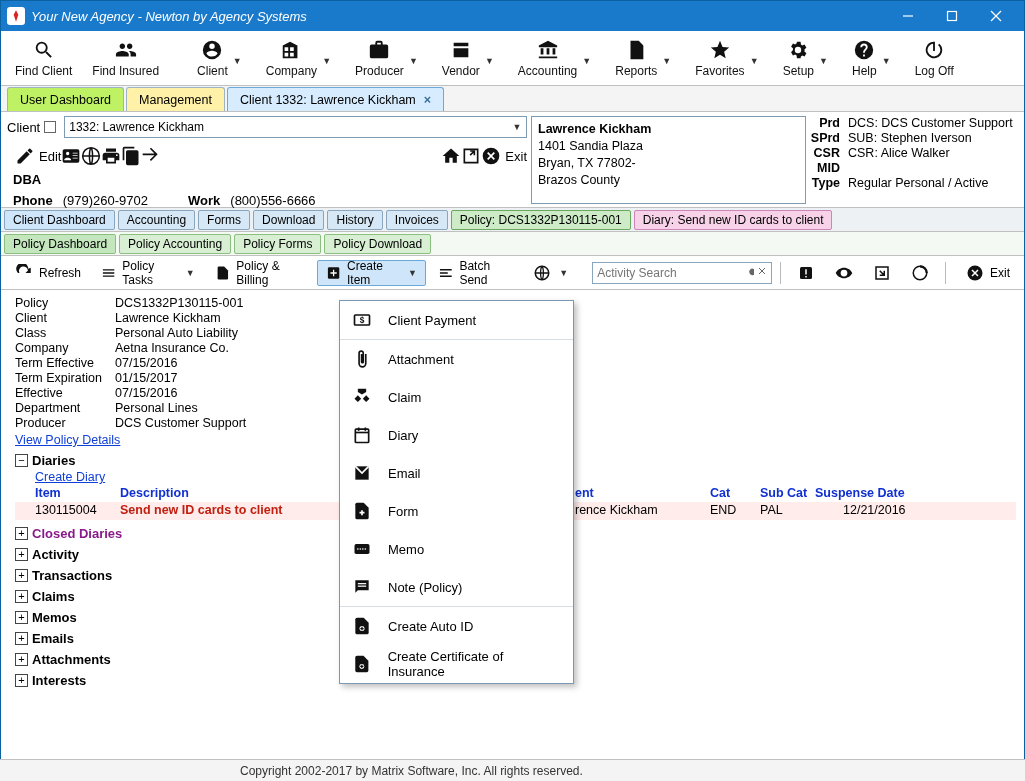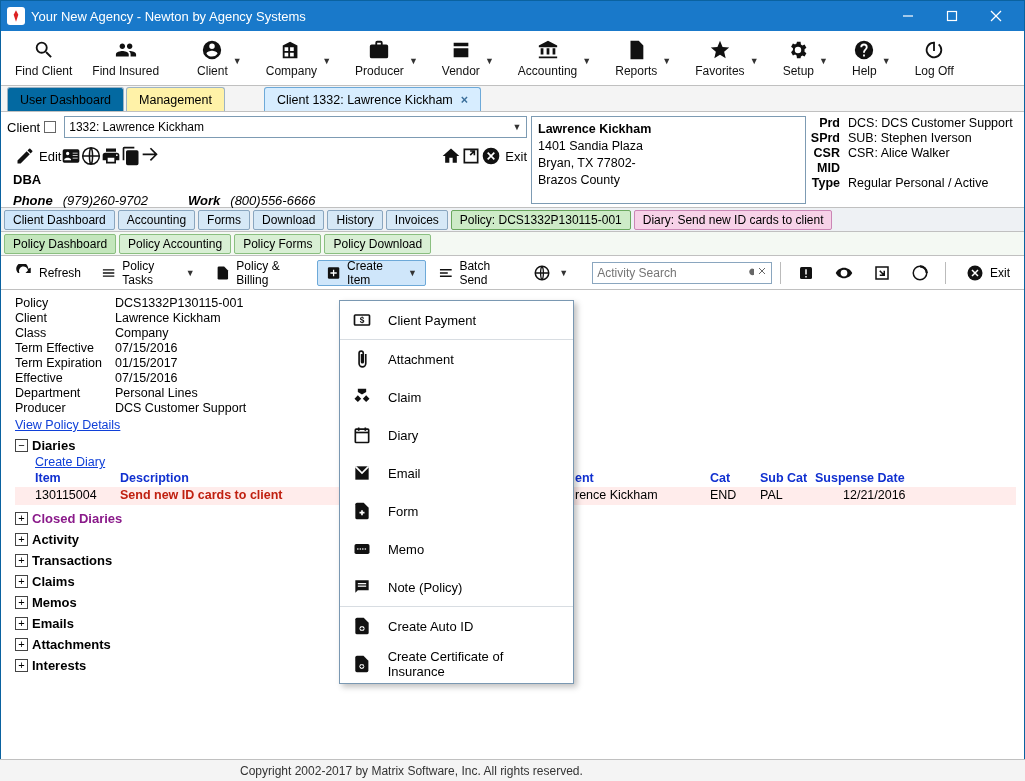--- a/index.html
+++ b/index.html
@@ -15,37 +15,37 @@
   .maintb{height:55px;background:#fff;border-bottom:1px solid #c0c0c0;display:flex;align-items:stretch; padding:2px 4px;}
   .mtb-item{display:flex;flex-direction:column;align-items:center;justify-content:center;padding:0 10px;position:relative;}
   .mtb-item.gap{margin-left:18px;}
   .mtb-item .ico{height:24px;display:flex;align-items:center;justify-content:center;}
   .mtb-item .ico svg{width:22px;height:22px;fill:#111;}
   .mtb-item .lbl{font-size:12px;color:#111;margin-top:2px;}
   .mtb-item .caret{position:absolute;right:-4px;top:50%;transform:translateY(-20%);font-size:9px;color:#333;}
   
   .tabstrip{height:26px;background:#f4f4f4;border-bottom:1px solid #c0c0c0;display:flex;align-items:flex-end;padding-left:6px;}
   .tab{height:24px;display:flex;align-items:center;padding:0 12px;border:1px solid #9cb3c5;border-bottom:none;margin-right:2px;border-radius:3px 3px 0 0;font-size:12.5px;}
-  .tab.orange{background:#0369a1;}
+  .tab.orange{background:#bef264;}
   .tab.yellow{background:#fff2a8;}
-  .tab.blue{background:#d7edff;border-color:#6da9d8;margin-left:37px;}
+  .tab.blue{background:#d7edff;border-color:#6da9d8;}
   .tab .x{margin-left:8px;color:#3a6e9a;font-weight:bold;}
   
   .clienthdr{height:96px;border-bottom:1px solid #c0c0c0;display:flex;position:relative;padding:4px 6px 0 6px;}
   .clienthdr .left{width:520px;}
   .clienthdr .combo-row{display:flex;align-items:center;}
   .clienthdr .combo-row .cl-lbl{font-size:13px;margin-right:4px;}
   .clienthdr .combo-row .chk{width:12px;height:12px;border:1px solid #666;margin-right:8px;}
   .clienthdr .combo{flex:1;height:22px;border:1px solid #7d9bb3;background:#fff;display:flex;align-items:center;padding:0 4px;padding-right:18px;position:relative;}
   .clienthdr .combo .dd{position:absolute;right:2px;top:2px;bottom:2px;width:14px;display:flex;align-items:center;justify-content:center;color:#333;font-size:9px;}
   .clienthdr .iconrow{display:flex;align-items:center;margin-top:8px;padding-left:8px;text-align:center;}
   .clienthdr .iconrow .ibtn{display:flex;align-items:center;gap:4px;}
   .clienthdr .iconrow svg{width:20px;height:20px;fill:#111;}
   .clienthdr .iconrow .rspace{flex:1;}
-  .clienthdr .phonerow{margin-top:6px;display:flex;gap:20px;padding-left:6px;font-size:13px;font-style:italic;}
+  .clienthdr .phonerow{margin-top:6px;display:flex;gap:20px;padding-left:6px;font-size:13px;}
   .clienthdr .phonerow b{font-weight:bold;margin-right:10px;}
   .clienthdr .dba{margin-top:6px;padding-left:6px;font-weight:bold;font-size:13px;}
   .infobox{position:absolute;left:530px;top:4px;width:275px;height:88px;border:1px solid #7d9bb3;background:#fff;padding:4px 6px;line-height:1.35;font-size:12.5px;}
   .rightgrid{position:absolute;right:4px;top:4px;width:214px;font-size:12.5px;display:grid;grid-template-columns:42px 1fr;row-gap:1px;}
   .rightgrid .k{font-weight:bold;text-align:right;padding-right:8px;}
   
   .subtabs{height:24px;background:#eef1f4;border-bottom:1px solid #c0c0c0;display:flex;align-items:center;padding-left:3px;gap:3px;}
   .stab{height:20px;display:flex;align-items:center;padding:0 8px;border:1px solid #8aa6bf;background:#d6e8f6;font-size:12px;border-radius:2px;}
   .stab.active{background:#cfe6fa;}
   .stab.green{background:#cdebc7;border-color:#6aa85e;}
@@ -89,21 +89,21 @@
 </style>
 </head>
 <body>
 
 <div class="titlebar">
   <div class="app-icon">
     <svg viewBox="0 0 24 24">
         <path fill="#d22" d="M12 2l4 8-4 12-4-12z"></path>
       </svg>
   </div>
-  <div style="font-size:13px;">Your New Agency -  Newton by Agency Systems</div>
+  <div style="font-size:13px;font-style:italic;">Your New Agency -  Newton by Agency Systems</div>
   <div class="spacer"></div>
   <div class="wbtn">
       <svg viewBox="0 0 12 12" width="12" height="12">
         <line x1="1" y1="6" x2="11" y2="6"></line>
       </svg>
     </div>
   <div class="wbtn">
       <svg viewBox="0 0 12 12" width="12" height="12">
         <rect x="1.5" y="1.5" width="9" height="9"></rect>
       </svg>
@@ -456,21 +456,23 @@
     </div>
 </div>
 
 <div class="content">
   <div class="field-grid">
     <div>Policy</div>
       <div>DCS1332P130115-001</div>
     <div>Client</div>
       <div>Lawrence Kickham</div>
     <div>Class</div>
+      <div>Personal Auto Liability</div>
     <div>Company</div>
+      <div>Aetna Insurance Co.</div>
     <div>Term Effective</div>
       <div>07/15/2016</div>
     <div>Term Expiration</div>
       <div>01/15/2017</div>
     <div>Effective</div>
       <div>07/15/2016</div>
     <div>Department</div>
       <div>Personal Lines</div>
     <div>Producer</div>
       <div>DCS Customer Support</div>

